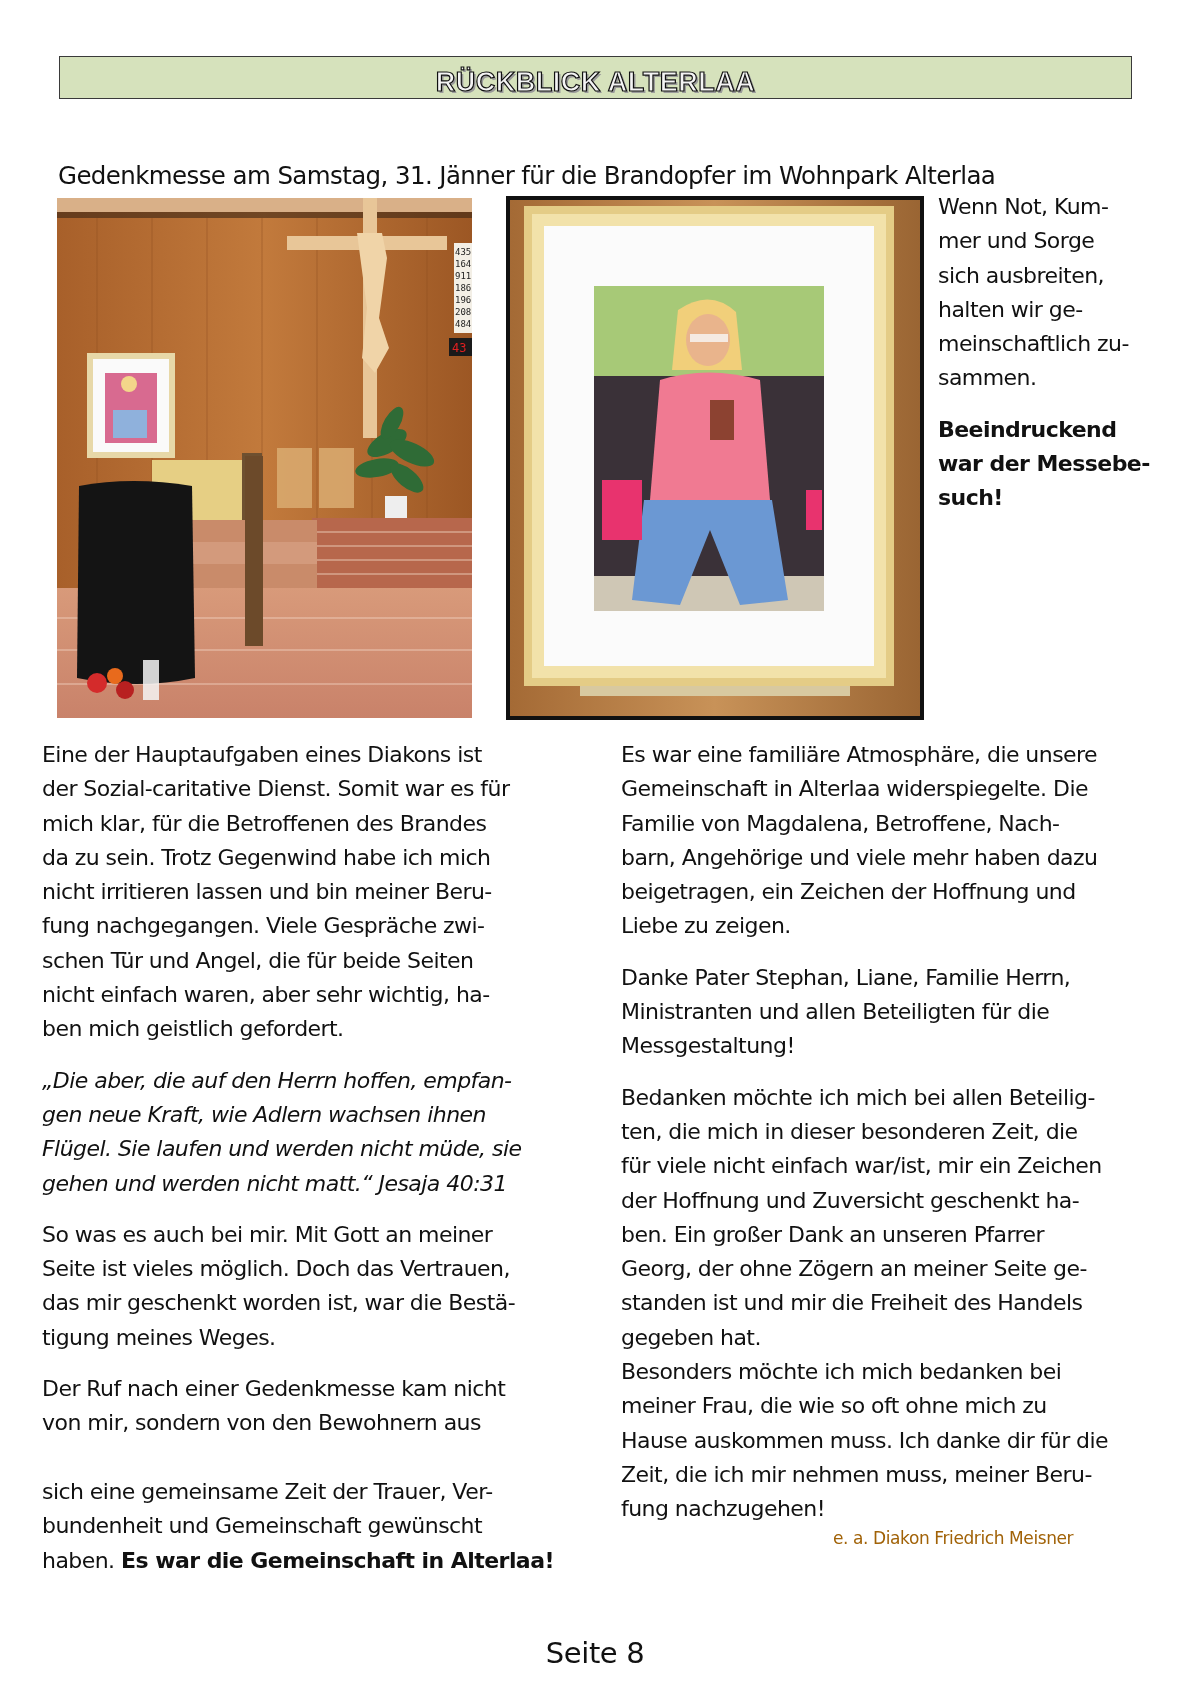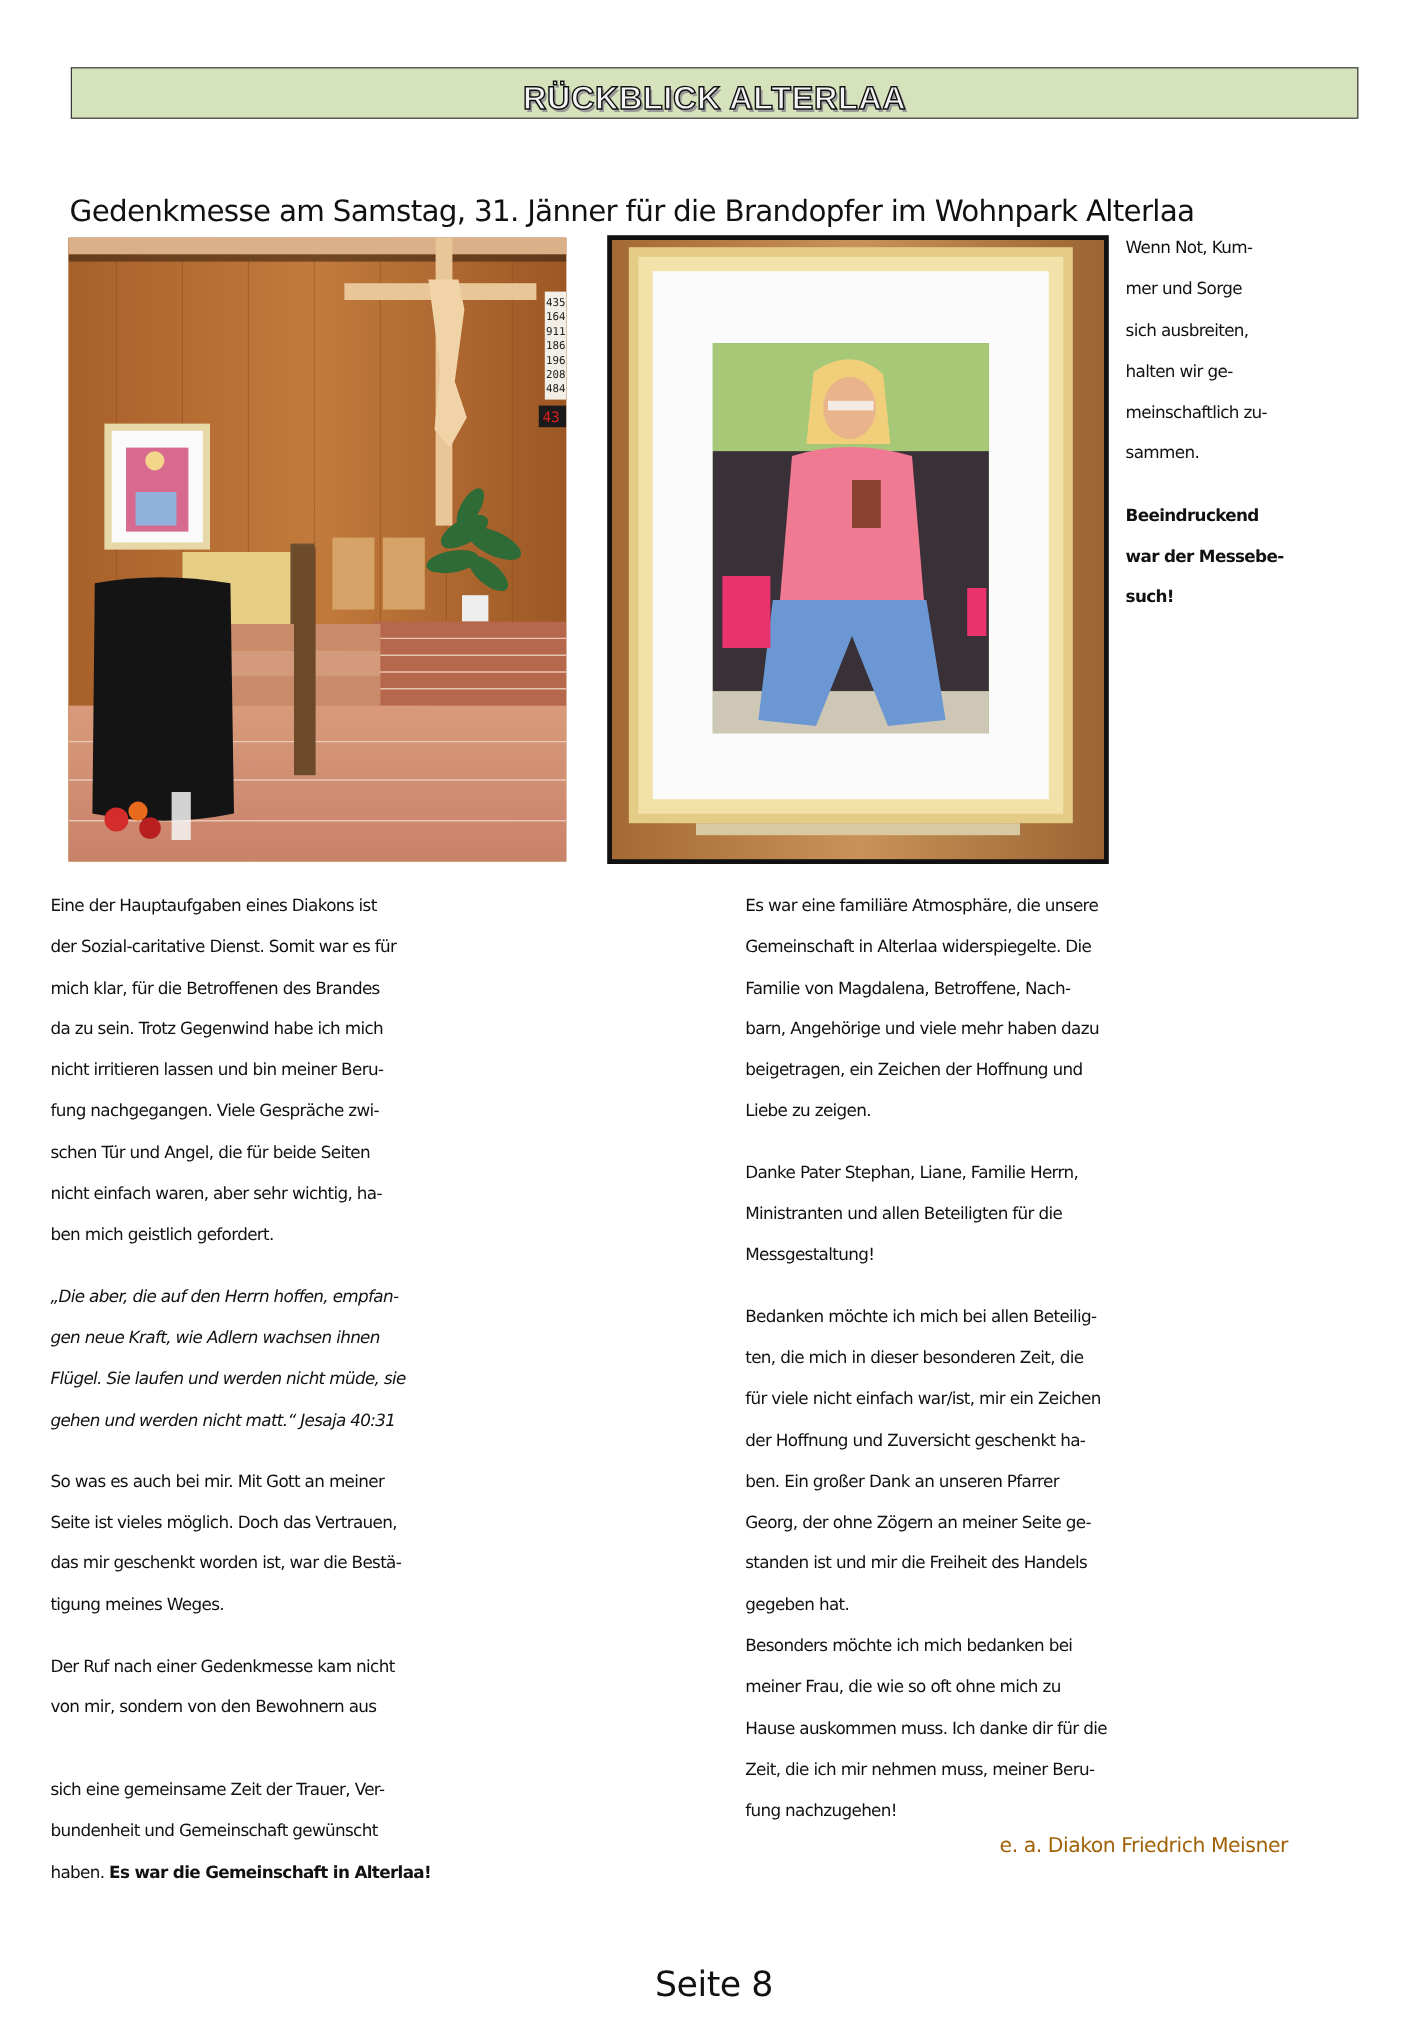--- a/index.html
+++ b/index.html
@@ -17,21 +17,21 @@
     font-size: 27px; letter-spacing: 0.5px; color: #f4f4f4;
     -webkit-text-stroke: 1.2px #111;
     text-shadow: 2px 2px 0 #9a9a9a;
   }
   .headline {
     position: absolute; left: 58px; top: 128px; width: 1100px;
     font-family: "DejaVu Sans", sans-serif; font-weight: normal; font-size: 24.5px;
     letter-spacing: -0.6px; color: #111; white-space: nowrap; margin-top: 33px;
   }
   .text {
-    font-family: "DejaVu Sans", sans-serif; font-size: 14px; line-height: 34.3px;
+    font-family: "DejaVu Sans", sans-serif; font-size: 22px; line-height: 34.3px;
     letter-spacing: -0.55px; color: #111;
   }
   .para { margin: 0 0 17px 0; }
   .bold { font-weight: bold; }
   .italic { font-style: italic; }
 
   
   .photo1 {
     position: absolute; left: 57px; top: 198px; width: 415px; height: 520px;
     overflow: hidden; background: #b36a2e;

